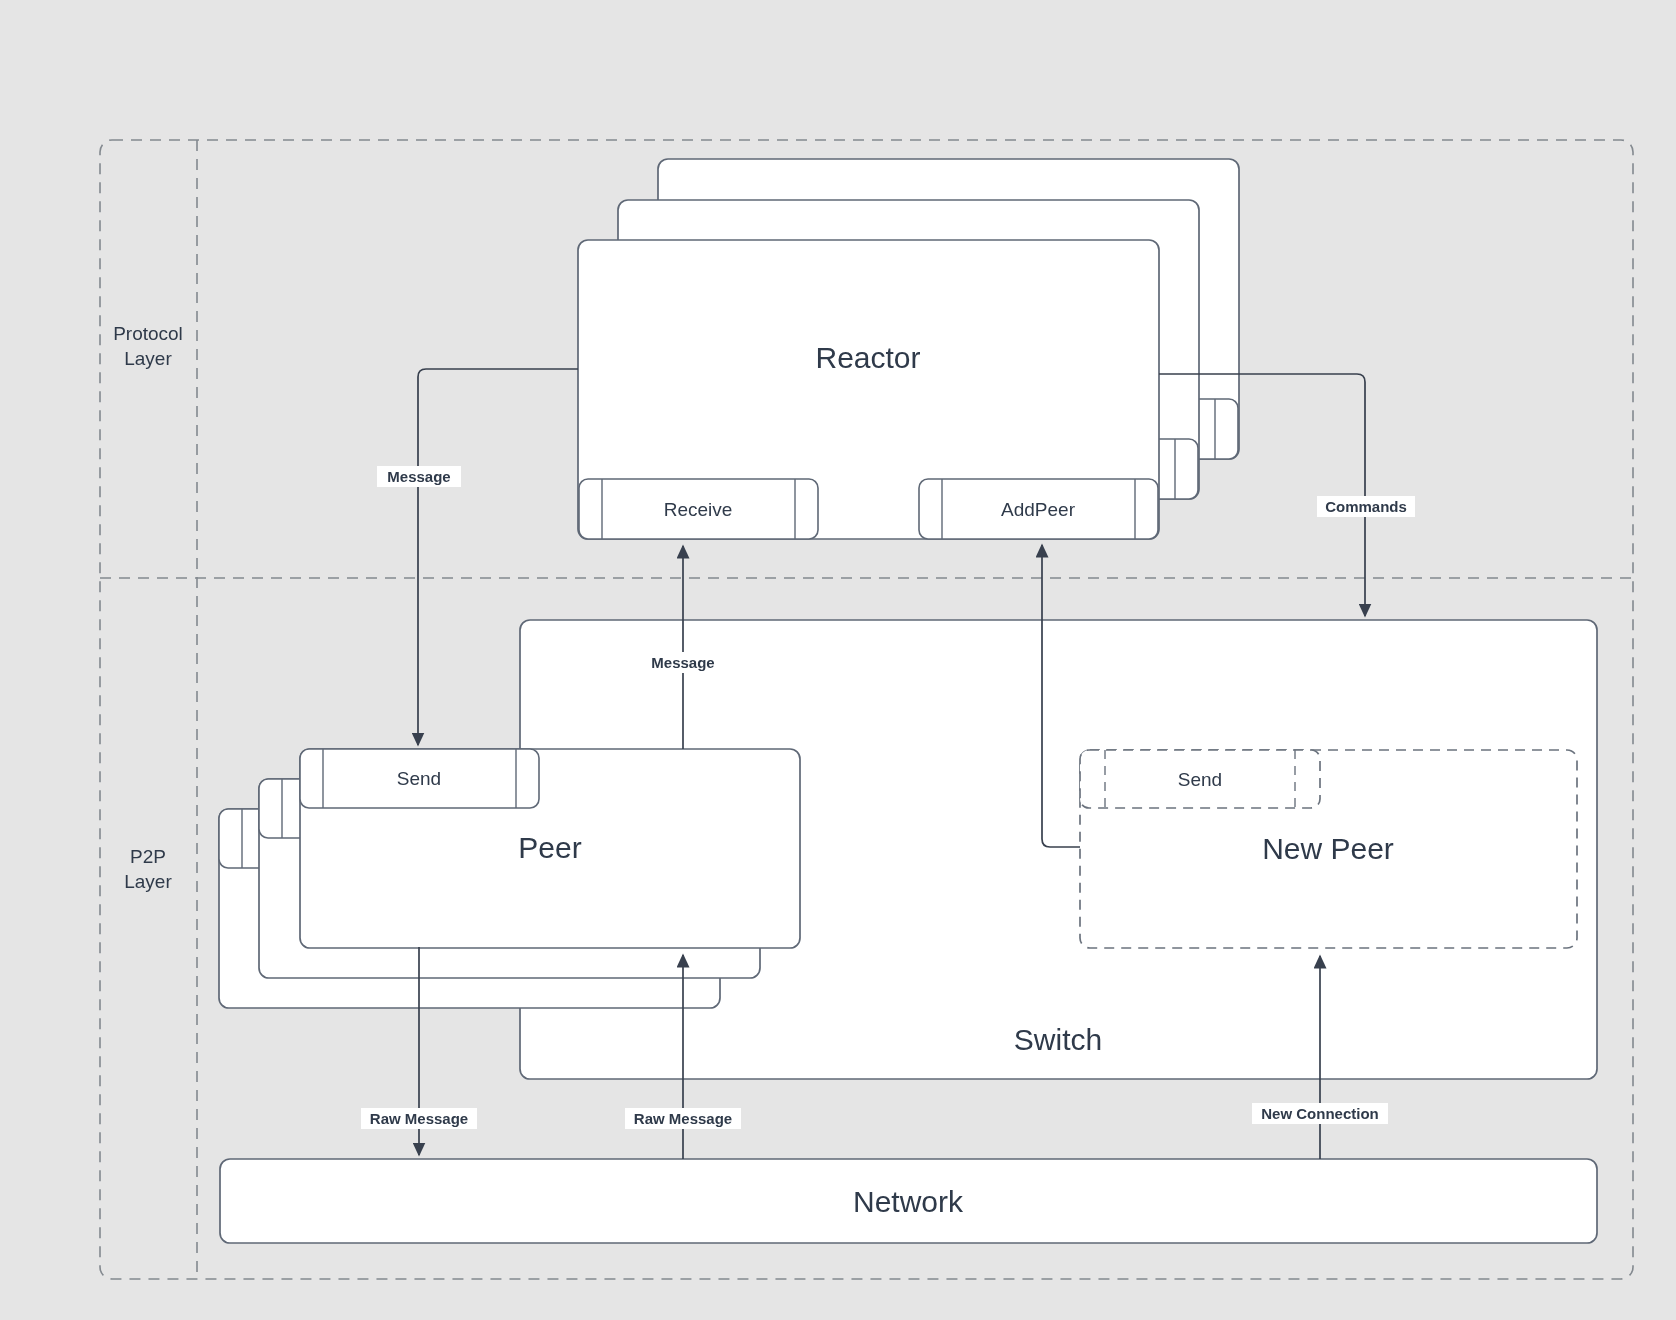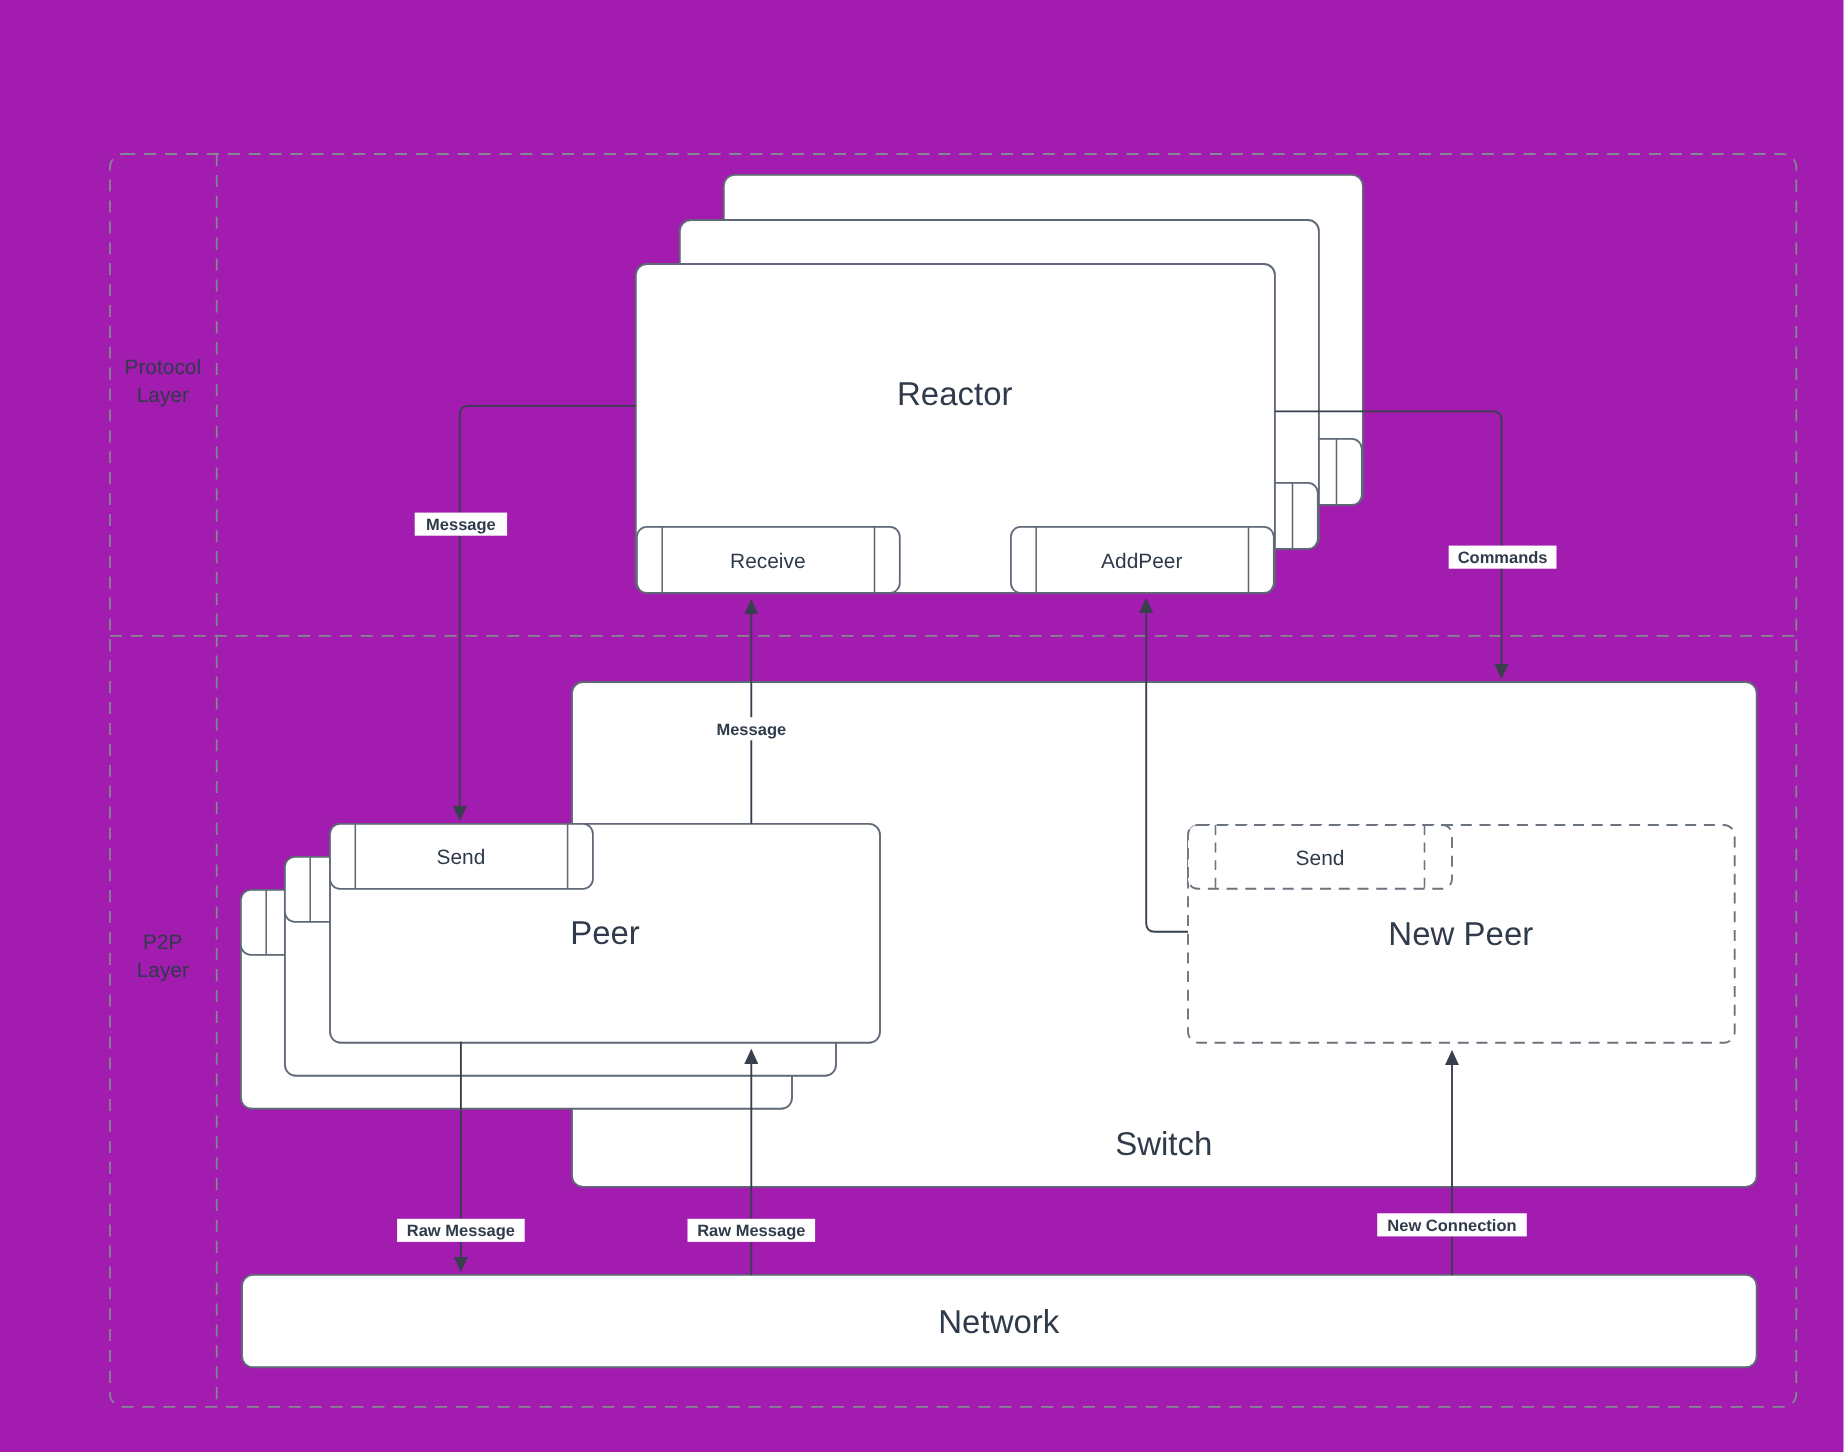--- a/index.html
+++ b/index.html
@@ -1,16 +1,16 @@
 <!DOCTYPE html>
 <html><head>
 <meta charset="utf-8">
 <style>
   html,body{margin:0;padding:0;background:#ffffff;}
-  .stage{position:relative;width:1676px;height:1320px;background:#a21caf;overflow:hidden;
+  .stage{position:relative;width:1676px;height:1320px;background:#e5e5e5;overflow:hidden;
          font-family:"Liberation Sans", sans-serif;}
   svg{display:block;}
   .frame{fill:none;stroke:#83898f;stroke-width:1.6;stroke-dasharray:11 8;}
   .box{fill:#ffffff;stroke:#5f6876;stroke-width:1.7;}
   .port{fill:#ffffff;stroke:#5f6876;stroke-width:1.6;}
   .portline{stroke:#5f6876;stroke-width:1.4;fill:none;}
   .dashedbox{fill:#ffffff;stroke:#6b737e;stroke-width:1.7;stroke-dasharray:10 7;}
   .dashedline{stroke:#6b737e;stroke-width:1.4;fill:none;stroke-dasharray:9 7;}
   .conn{fill:none;stroke:#38404e;stroke-width:1.7;}
   .arrowfill{fill:#38404e;}

